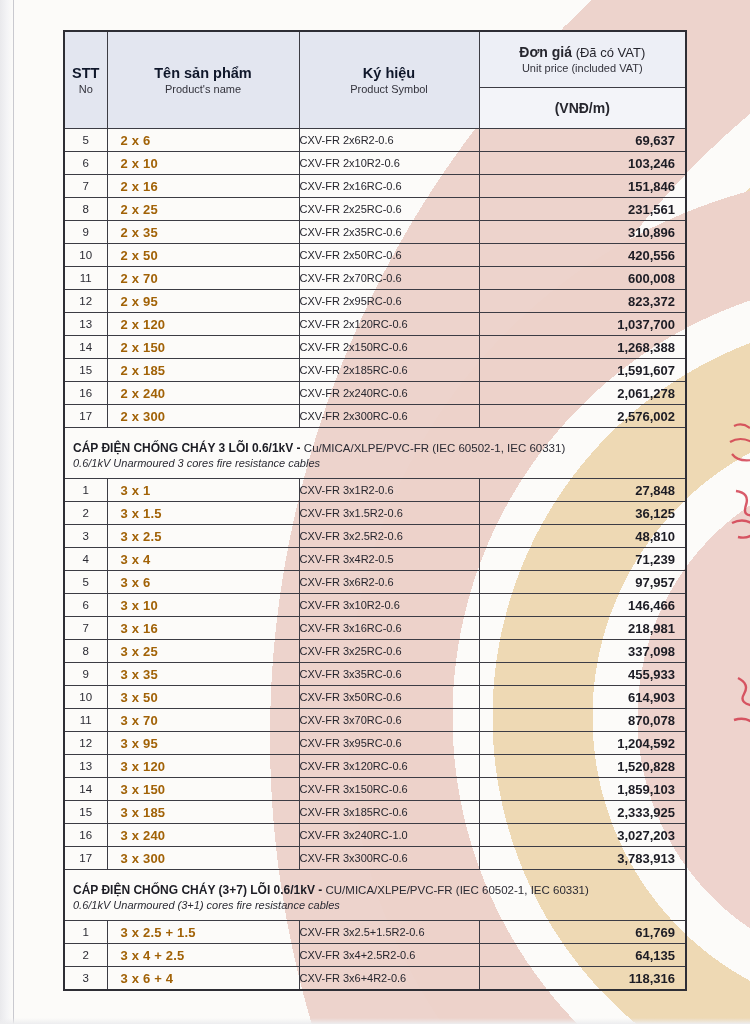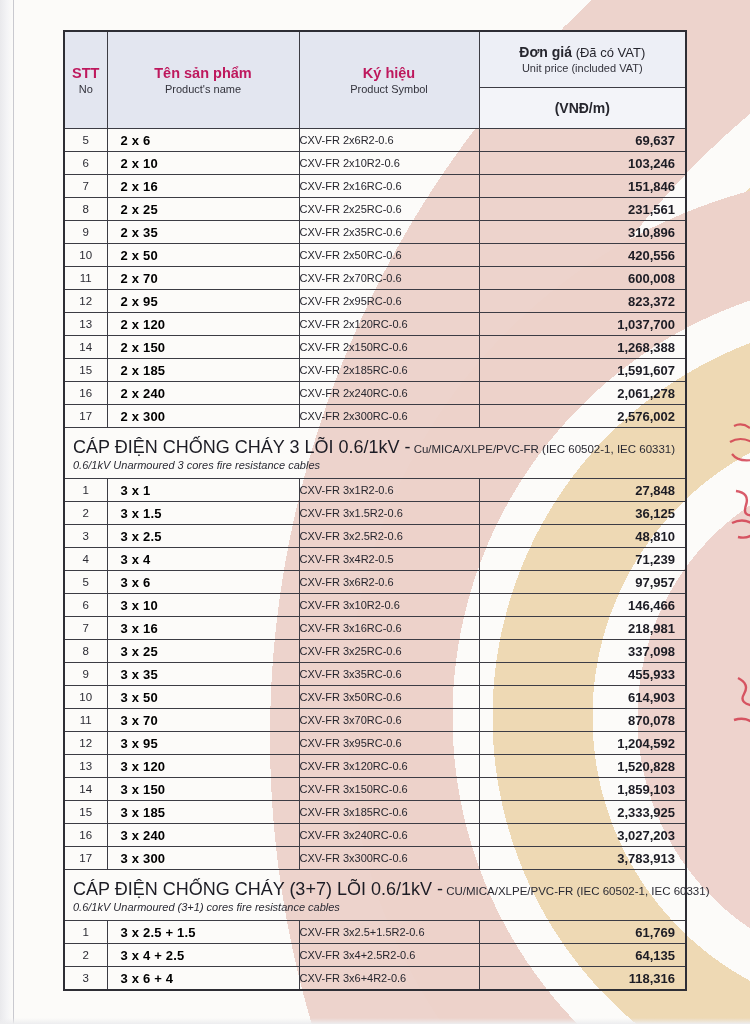--- a/index.html
+++ b/index.html
@@ -53,31 +53,31 @@
   .price-table th,.price-table td{
     border:1px solid #3c3c44;
     padding:0;vertical-align:middle;
     background:transparent;
   }
   .price-table{border:2px solid #2e2e35;}
   thead th{text-align:center;}
   th.h-left{background:#e3e6f0;}
   th.h-price-top{background:#edeff6;height:55px;}
   th.h-price-unit{background:#f3f4f9;height:40px;font-size:14px;font-weight:bold;}
-  .h-main{font-size:14.5px;font-weight:bold;color:#be185d;line-height:1.25;}
+  .h-main{font-size:14.5px;font-weight:bold;color:#0f172a;line-height:1.25;}
   .h-sub{font-size:11px;font-weight:normal;color:#33333c;line-height:1.3;}
   .h-bold{font-weight:bold;font-size:14px;}
   .h-reg{font-weight:normal;font-size:13px;}
   td.td-no{height:22px;text-align:center;font-size:11.5px;color:#2b2b33;}
-  td.td-name{font-weight:bold;font-size:13px;padding-left:13px;color:#000000;letter-spacing:.2px;}
+  td.td-name{font-weight:bold;font-size:13px;padding-left:13px;color:#a16207;letter-spacing:.2px;}
   td.td-sym{font-size:11px;color:#26262e;}
   td.td-price{font-weight:bold;font-size:13px;text-align:right;padding-right:10px;color:#1c1c24;border-radius:8px;}
   td.td-section{height:45px;padding:3px 8px 2px 8px;vertical-align:middle;}
   .sec-line1{white-space:nowrap;}
-  .sec-title{font-weight:normal;font-size:18px;color:#1c1c24;}
+  .sec-title{font-weight:bold;font-size:12px;color:#1c1c24;}
   .sec-rest{font-size:11.5px;color:#2a2a33;}
   .sec-sub{font-style:italic;font-size:11px;color:#2a2a33;margin-top:1px;}
 </style>
 </head>
 <body>
 
 <div class="page">
   <div class="watermark"></div>
 
   <div class="red-marks">
@@ -295,21 +295,21 @@
         </tr>
         <tr>
           <td class="td-no">15</td>
           <td class="td-name">3 x 185</td>
           <td class="td-sym">CXV-FR 3x185RC-0.6</td>
           <td class="td-price">2,333,925</td>
         </tr>
         <tr>
           <td class="td-no">16</td>
           <td class="td-name">3 x 240</td>
-          <td class="td-sym">CXV-FR 3x240RC-0.6</td>
+          <td class="td-sym">CXV-FR 3x240RC-1.0</td>
           <td class="td-price">3,027,203</td>
         </tr>
         <tr>
           <td class="td-no">17</td>
           <td class="td-name">3 x 300</td>
           <td class="td-sym">CXV-FR 3x300RC-0.6</td>
           <td class="td-price">3,783,913</td>
         </tr>
         <tr>
           <td class="td-section" colspan="4">

